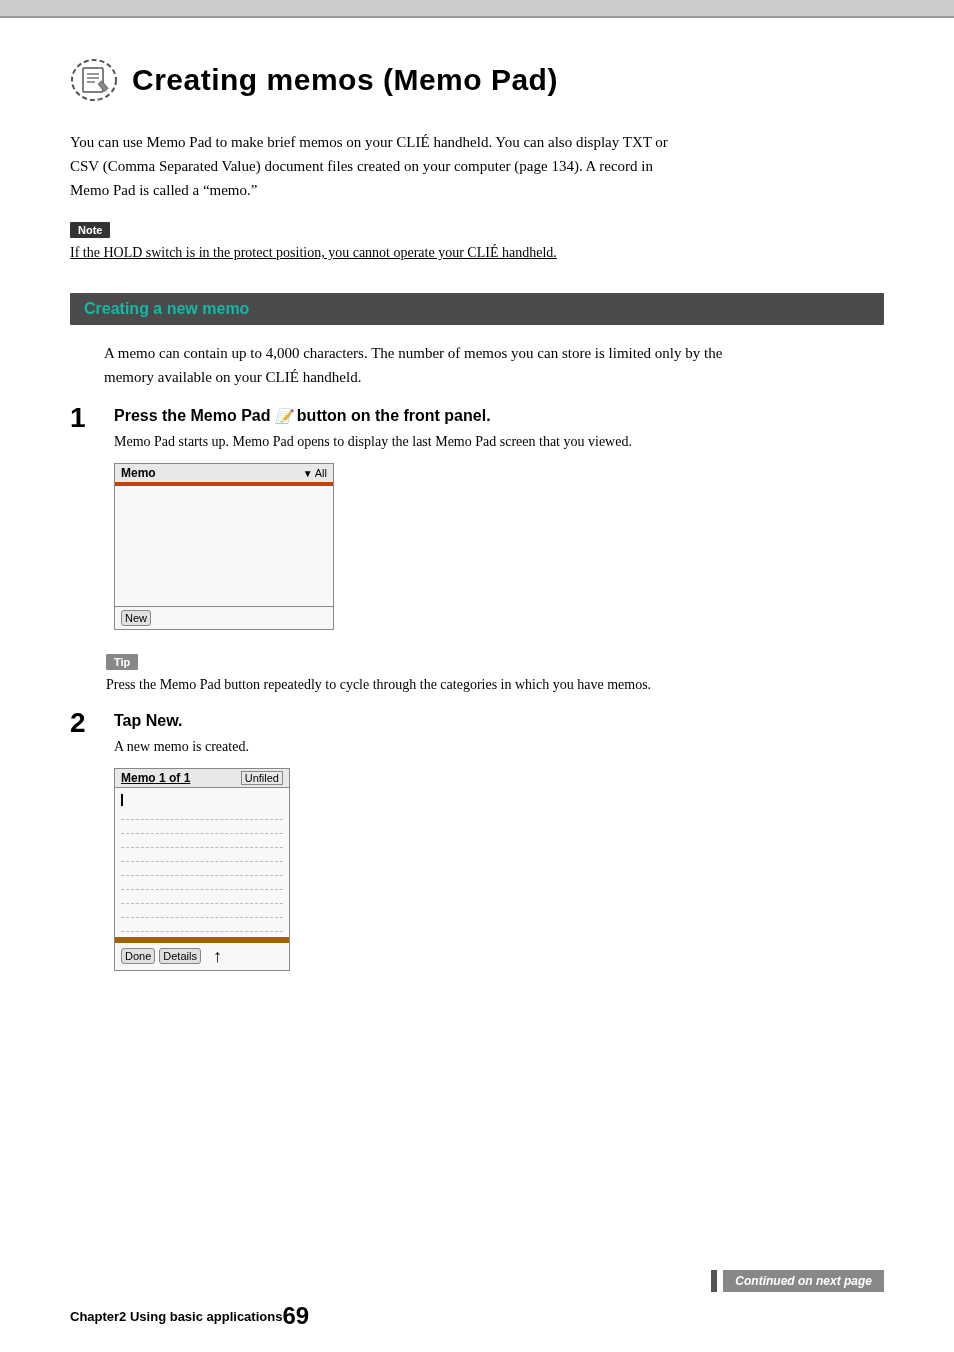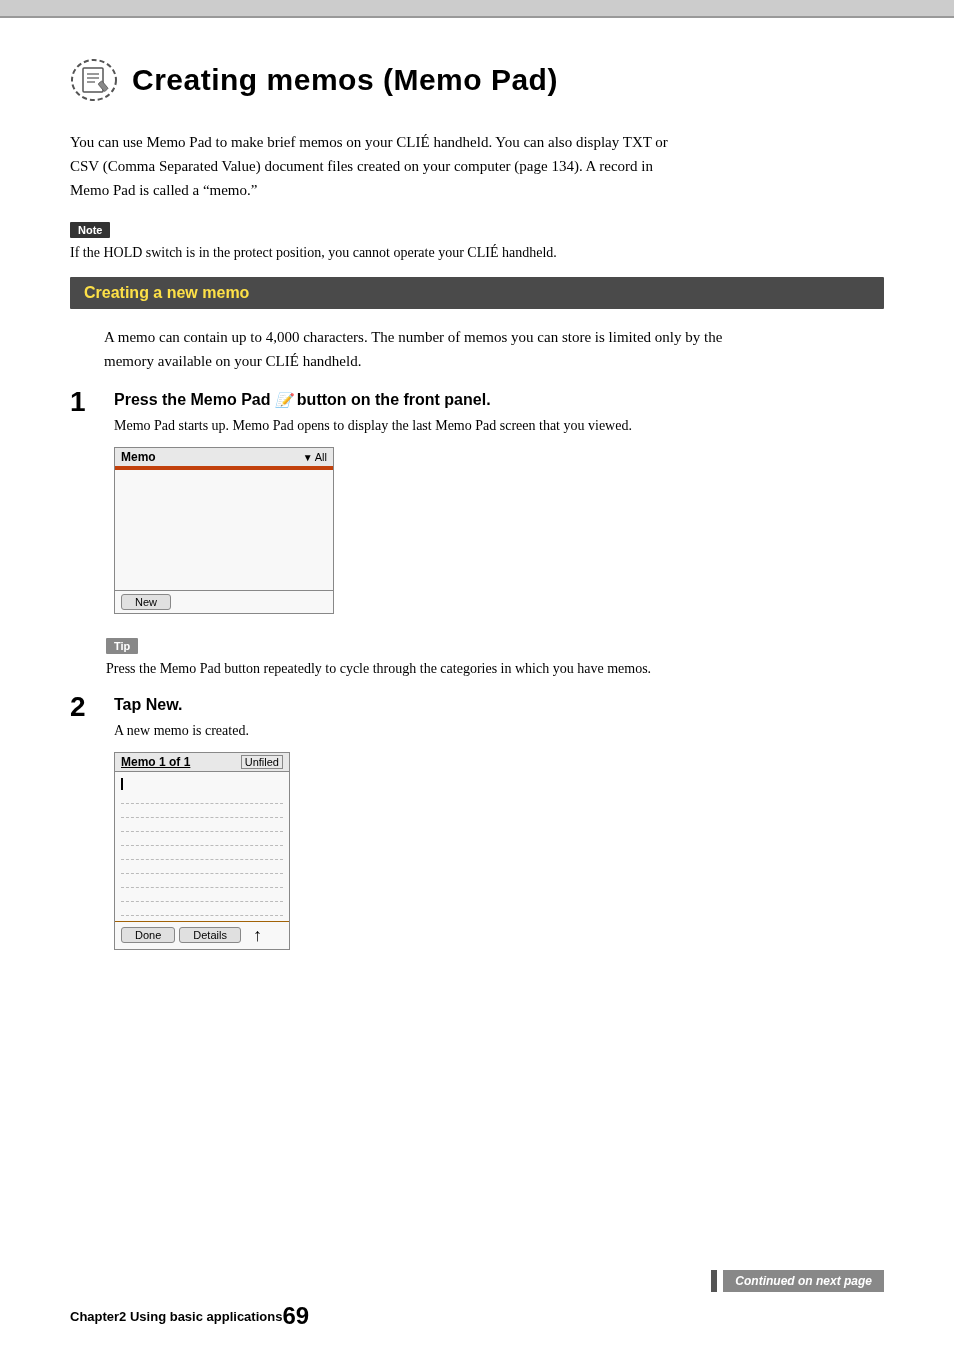--- a/index.html
+++ b/index.html
@@ -46,21 +46,22 @@
     
     .intro-text {
       font-size: 15px;
       line-height: 1.6;
       margin-bottom: 18px;
       max-width: 620px;
     }
 
     
     .note-box {
-      margin-bottom: 14px;
+      margin-bottom: 30px;
+      text-decoration: underline;
     }
     .note-label {
       display: inline-block;
       background: #333333;
       color: #ffffff;
       font-family: Arial, sans-serif;
       font-size: 11px;
       font-weight: bold;
       padding: 2px 8px;
       margin-bottom: 4px;
@@ -68,21 +69,21 @@
     }
     .note-text {
       font-size: 14px;
       line-height: 1.5;
       max-width: 700px;
     }
 
     
     .section-header {
       background: #4a4a4a;
-      color: #fde047;
+      color: #14b8a6;
       font-family: Arial, sans-serif;
       font-size: 16px;
       font-weight: bold;
       padding: 7px 14px;
       margin: 10px 0 16px 0;
       border-radius: 1px;
     }
 
     
     .section-text {
@@ -159,21 +160,21 @@
     .device-footer {
       border-top: 1px solid #888;
       padding: 3px 6px;
       display: flex;
       gap: 4px;
     }
     .device-btn {
       border: 1px solid #888;
       background: #e0e0e0;
       font-size: 11px;
-      padding: 1px 13px;
+      padding: 1px 3px;
       border-radius: 3px;
     }
 
     
     .device-screen-2 {
       border: 1px solid #888;
       background: #f8f8f8;
       width: 176px;
       margin: 8px 0 12px 0;
       font-family: Arial, sans-serif;
@@ -280,21 +281,21 @@
     }
 
     .dropdown-arrow {
       font-size: 10px;
     }
 
     .step2-footer {
       display: flex;
       align-items: center;
       padding: 3px 6px;
-      border-top: 1px solid #a16207;
+      border-top: 6px solid #a16207;
       gap: 4px;
     }
   </style>
 </head>
 <body>
 
 <div class="top-bar"></div>
 
 <div class="page-content">
 

